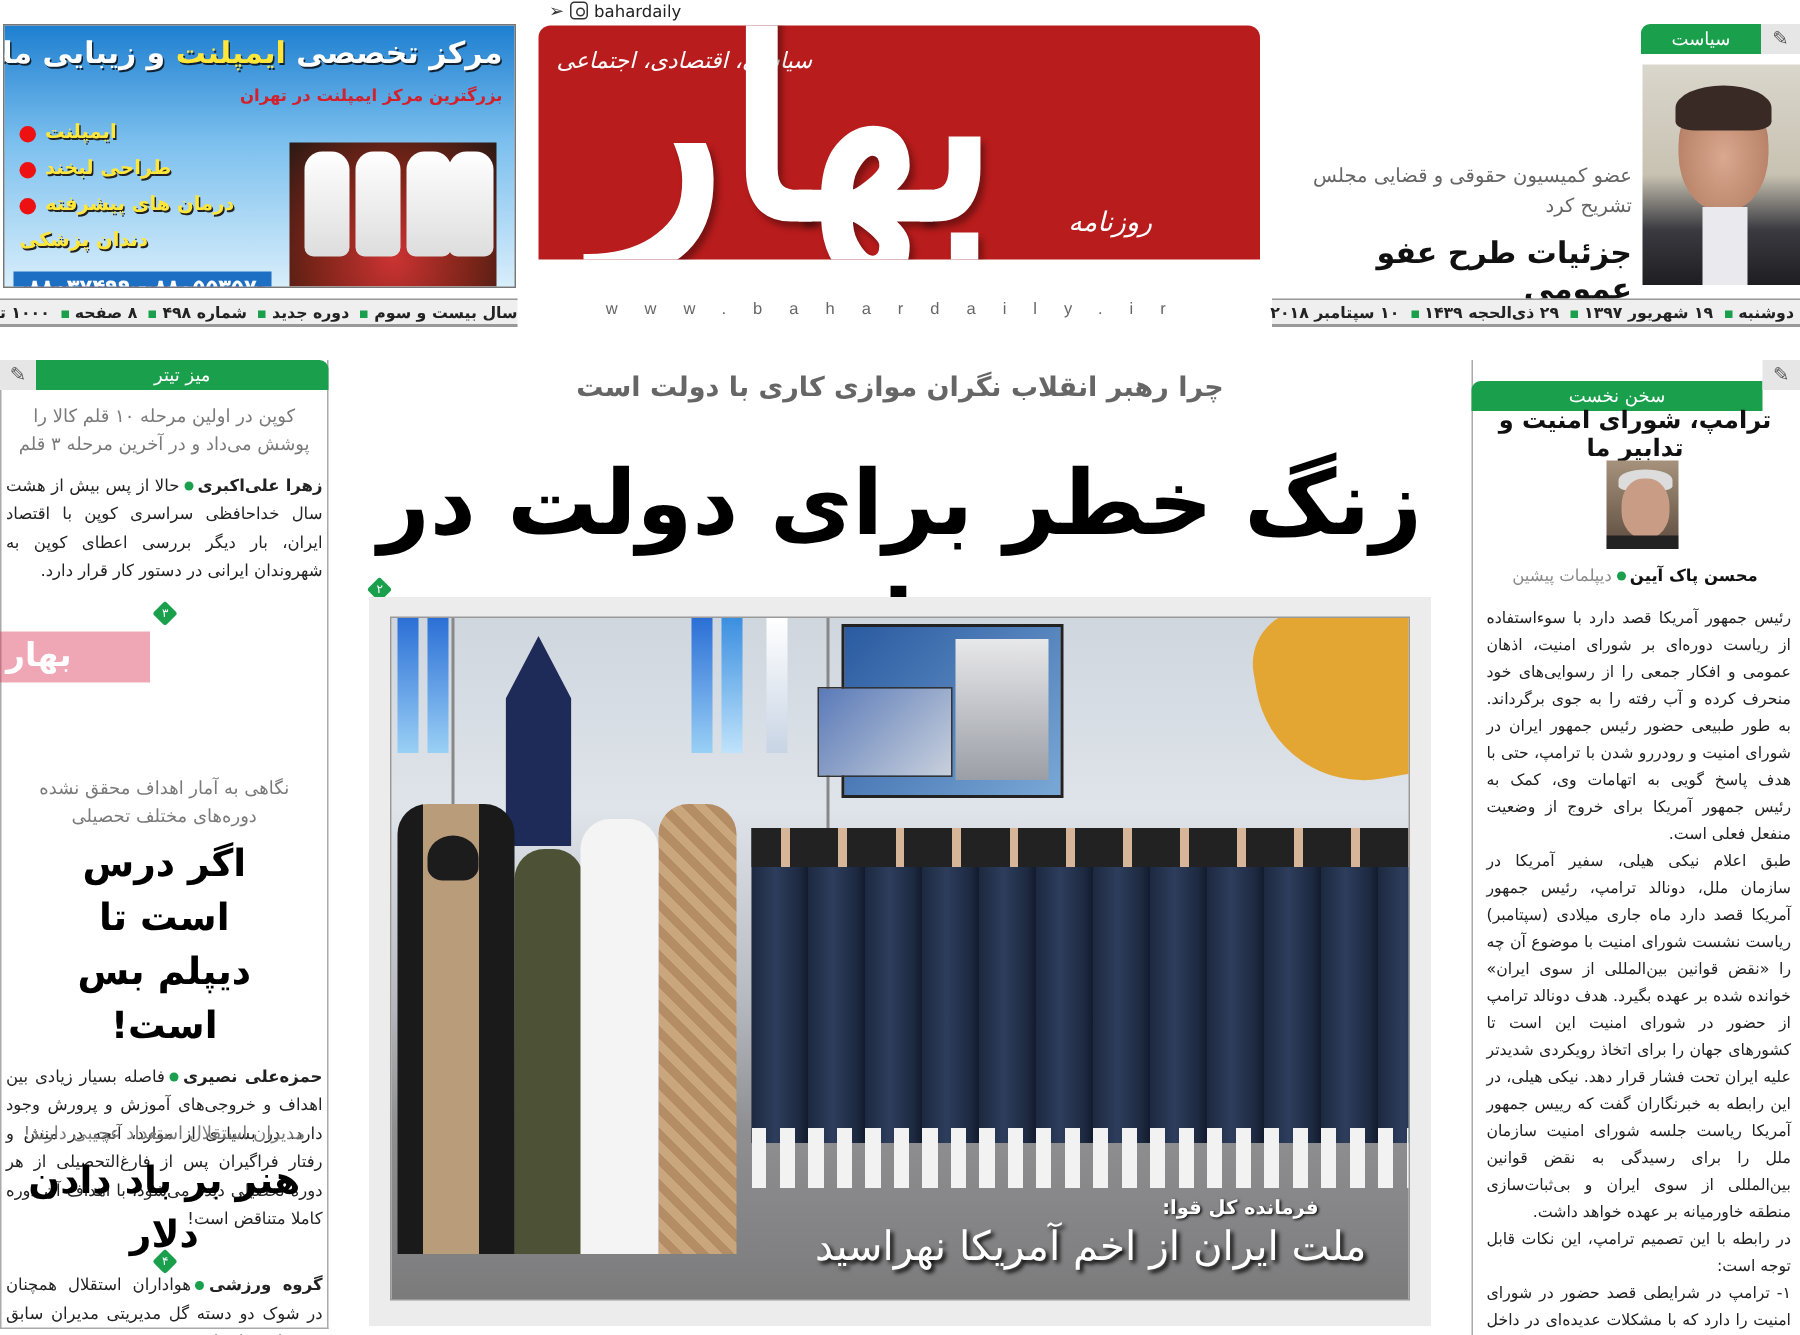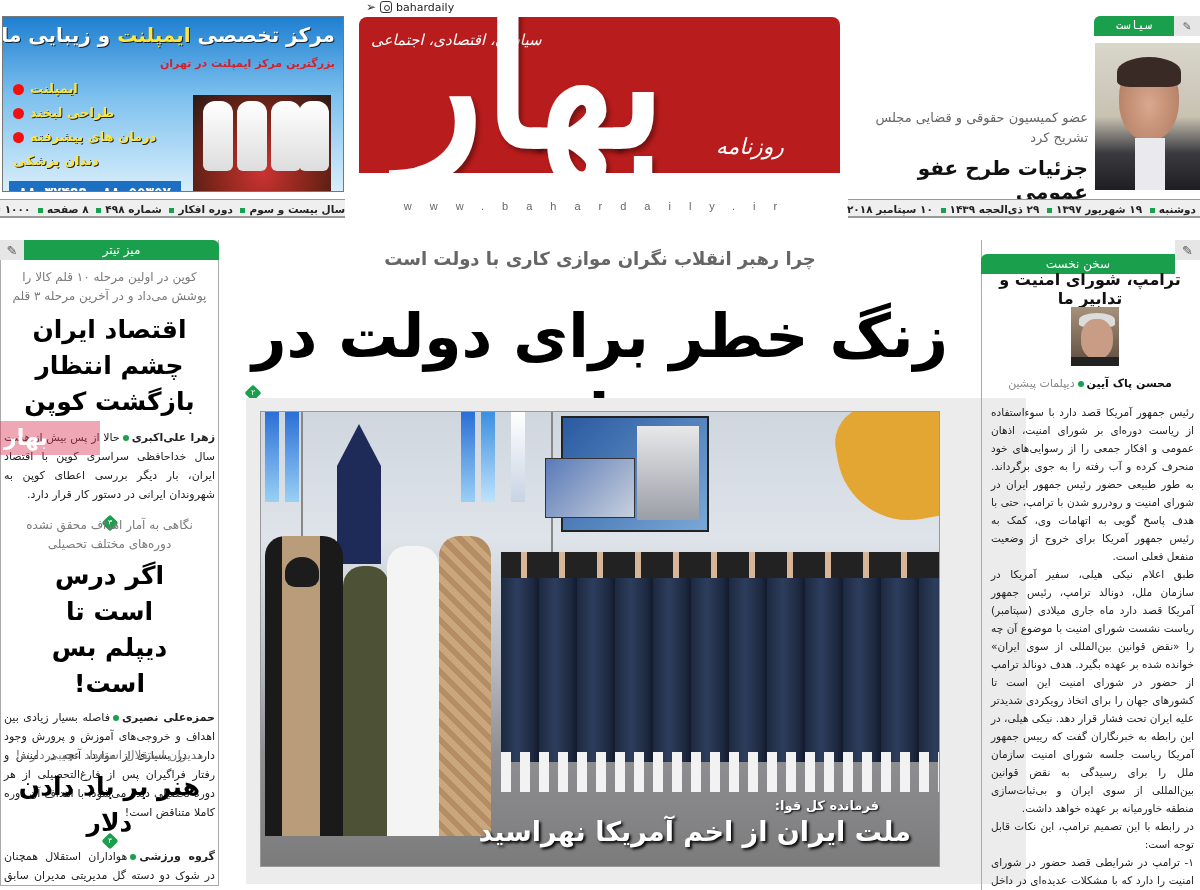--- a/index.html
+++ b/index.html
@@ -25,24 +25,24 @@
   .ad-phone { position: absolute; left: 6px; top: 164px; width: 172px; height: 22px; background: #1c6fc2; color: #fff; font-size: 14px; font-weight: bold; text-align: center; line-height: 22px; letter-spacing: 1px; }
 
   .social { position: absolute; left: 366px; top: 0px; display: flex; align-items: center; gap: 4px; font-size: 11px; color: #222; }
   .social .ico { width: 12px; height: 12px; border: 1.4px solid #333; border-radius: 3px; display: inline-block; position: relative; }
   .social .ico::after { content: ""; position: absolute; left: 2.5px; top: 2.5px; width: 4px; height: 4px; border: 1.2px solid #333; border-radius: 50%; }
   .social .tg { font-size: 12px; color: #333; }
 
   .masthead { position: absolute; left: 359px; top: 17px; width: 481px; height: 156px; background: #b91c1c; border-radius: 8px 8px 0 0; overflow: hidden; }
   .mh-tag { position: absolute; left: 12px; top: 14px; font-family: "DejaVu Serif", serif; font-style: italic; font-size: 15px; color: #fff; }
   .mh-logo { position: absolute; left: 40px; top: -20px; font-family: "DejaVu Serif", serif; font-size: 175px; font-weight: bold; color: #fff; text-shadow: 3px 4px 4px rgba(0,0,0,0.35); line-height: 1; }
-  .mh-sub { position: absolute; right: 56px; bottom: 14px; font-family: "DejaVu Serif", serif; font-style: italic; font-size: 22px; color: #fff; }
+  .mh-sub { position: absolute; right: 72px; bottom: 14px; font-family: "DejaVu Serif", serif; font-style: italic; font-size: 18px; color: #fff; }
   .mh-url { position: absolute; left: 359px; top: 200px; width: 481px; height: 18px; font-size: 11px; color: #666; letter-spacing: 18px; text-align: center; font-family: "Liberation Sans", sans-serif; }
 
-  .politics-tab { position: absolute; left: 1094px; top: 16px; width: 106px; height: 20px; font-family: Liberation Mono, monospace; }
+  .politics-tab { position: absolute; left: 1094px; top: 16px; width: 106px; height: 20px; }
   .tab-green { background: #1aa04c; color: #fff; font-size: 12px; text-align: center; line-height: 20px; border-radius: 6px 0 0 0; }
   .pen { background: #e6e6e6; display: flex; align-items: center; justify-content: center; font-size: 13px; color: #555; }
   .politics-tab .tab-green { position: absolute; left: 0; top: 0; width: 80px; height: 20px; }
   .politics-tab .pen { position: absolute; left: 80px; top: 0; width: 26px; height: 20px; }
   .politics-photo { position: absolute; left: 1095px; top: 43px; width: 105px; height: 147px; background: linear-gradient(180deg,#d9d6cb 0%, #c8c2b2 50%, #3a3a40 75%, #1e1e22 100%); overflow: hidden; }
   .politics-photo .face { position: absolute; left: 24px; top: 18px; width: 60px; height: 80px; border-radius: 45% 45% 48% 48%; background: radial-gradient(ellipse at 50% 55%, #d9a88e 0%, #b9846a 70%, #6b4a3a 100%); }
   .politics-photo .hair { position: absolute; left: 22px; top: 14px; width: 64px; height: 30px; border-radius: 50% 50% 20% 20%; background: #3a2a26; }
   .politics-photo .shirt { position: absolute; left: 40px; top: 95px; width: 30px; height: 55px; background: #e9e9ee; }
   .politics-kicker { position: absolute; left: 870px; top: 108px; width: 218px; font-size: 13px; color: #666; text-align: right; line-height: 20px; }
   .politics-title { position: absolute; left: 860px; top: 156px; width: 228px; font-size: 20px; font-weight: bold; color: #111; text-align: right; }
@@ -67,21 +67,21 @@
   .gdot { display: inline-block; width: 6px; height: 6px; background: #1aa04c; border-radius: 50%; margin: 0 3px; vertical-align: middle; }
   .pagebadge { display: inline-block; width: 12px; height: 12px; background: #1aa04c; color: #fff; font-size: 8px; line-height: 12px; text-align: center; transform: rotate(45deg); border-radius: 2px; }
   .pagebadge span { display: inline-block; transform: rotate(-45deg); }
 
   .watermark { position: absolute; left: 0; top: 421px; width: 100px; height: 34px; background: rgba(220,60,90,0.45); color: #fff; font-size: 22px; font-weight: bold; line-height: 34px; padding-left: 4px; }
 
   
   .center-kick { position: absolute; left: 230px; top: 248px; width: 740px; text-align: center; font-size: 18px; color: #666; font-weight: bold; }
   .center-hd { position: absolute; left: 240px; top: 296px; width: 720px; text-align: center; font-size: 60px; font-weight: bold; color: #000; letter-spacing: -1px; line-height: 80px; }
   .center-badge { position: absolute; left: 247px; top: 380px; }
-  .photo-wrap { position: absolute; left: 246px; top: 398px; width: 780px; height: 486px; background: #ececec; }
+  .photo-wrap { position: absolute; left: 246px; top: 398px; width: 708px; height: 486px; background: #ececec; }
   .photo { position: absolute; left: 14px; top: 13px; width: 680px; height: 456px; overflow: hidden; border: 1px solid #999;
     background: linear-gradient(180deg, #cfd6de 0%, #dfe4ea 28%, #b8bcc2 55%, #8f8f92 75%, #7c7b7c 100%); }
   .flag { position: absolute; top: 0; width: 14px; height: 90px; background: linear-gradient(180deg,#2b6fd6,#9ad0f5); }
   .pole { position: absolute; top: 0; width: 2px; height: 170px; background: #888; }
   .banner { position: absolute; left: 76px; top: 12px; width: 44px; height: 140px; background: #1e2a58; clip-path: polygon(50% 0, 100% 30%, 100% 100%, 0 100%, 0 30%); }
   .billboard { position: absolute; left: 300px; top: 4px; width: 148px; height: 116px; background: linear-gradient(135deg,#2a5aa0,#7aa8d6); border: 2px solid #222; }
   .billboard .poster { position: absolute; right: 8px; top: 8px; width: 62px; height: 94px; background: linear-gradient(180deg,#e8e8ea,#9a9ea6); }
   .billboard .inset { position: absolute; left: -18px; top: 40px; width: 90px; height: 60px; background: linear-gradient(135deg,#5a7ab8,#c8d0dc); border: 1px solid #333; }
   .monument { position: absolute; right: -20px; top: -10px; width: 120px; height: 120px; background: #e4a632; border-radius: 30% 10% 10% 60%; transform: rotate(-10deg); }
   .troops { position: absolute; left: 240px; top: 140px; width: 440px; height: 210px;
@@ -90,21 +90,21 @@
     background: repeating-linear-gradient(90deg, #222 0px, #222 20px, #d7b598 20px, #d7b598 26px, #222 26px, #222 38px); }
   .troops::after { content: ""; position: absolute; left: 0; bottom: -30px; width: 100%; height: 40px;
     background: repeating-linear-gradient(90deg, #f2f2f2 0 10px, transparent 10px 19px); }
   .person { position: absolute; bottom: 30px; border-radius: 20px 20px 0 0; }
   .p1 { left: 4px; width: 78px; height: 300px; background: linear-gradient(90deg,#1a1a1a 0 22%, #b99c7a 22% 70%, #1a1a1a 70%); }
   .p1h { position: absolute; left: 24px; top: 145px; width: 34px; height: 30px; border-radius: 50% 50% 30% 30%; background: #1c1c1c; }
   .p2 { left: 82px; width: 46px; height: 270px; background: #4d5236; }
   .p3 { left: 126px; width: 52px; height: 290px; background: #f4f4f4; }
   .p4 { left: 178px; width: 52px; height: 300px; background: repeating-linear-gradient(45deg,#c9a67c 0 6px,#b48d64 6px 12px); }
   .caption-kick { position: absolute; right: 60px; top: 386px; font-size: 13px; color: #fff; font-weight: bold; text-shadow: 1px 1px 2px #000; }
-  .caption-hd { position: absolute; right: 28px; top: 404px; font-size: 27px; color: #fff; font-weight: bold; text-shadow: 2px 2px 3px #000; white-space: nowrap; }
+  .caption-hd { position: absolute; right: 28px; top: 404px; font-size: 27px; color: #fff; font-weight: normal; text-shadow: 2px 2px 3px #000; white-space: nowrap; }
 
   
   .col-right { position: absolute; left: 981px; top: 240px; width: 219px; height: 650px; border-left: 1px solid #aaa; }
   .col-right-head { left: 981px; width: 219px; }
   .col-right-head .tab-green { position: absolute; left: 0; top: 14px; width: 194px; height: 20px; border-radius: 6px 0 0 0; }
   .col-right-head .pen { position: absolute; left: 194px; top: 0; width: 25px; height: 20px; }
   .op-title { position: absolute; left: 985px; top: 270px; width: 210px; text-align: center; font-size: 16px; font-weight: bold; }
   .op-photo { position: absolute; left: 1071px; top: 307px; width: 48px; height: 59px; background: linear-gradient(180deg,#a6927c,#5c4b3e); overflow: hidden; }
   .op-photo .face { position: absolute; left: 10px; top: 12px; width: 32px; height: 40px; border-radius: 45%; background: #c99c86; }
   .op-photo .hair { position: absolute; left: 8px; top: 6px; width: 36px; height: 14px; border-radius: 50% 50% 20% 20%; background: #dcdcdc; }
@@ -172,41 +172,40 @@
 <div class="politics-photo">
   <div class="face"></div>
     <div class="hair"></div>
     <div class="shirt"></div>
 </div>
 <div class="politics-kicker rtl">عضو کمیسیون حقوقی و قضایی مجلس تشریح کرد</div>
 <div class="politics-title rtl">جزئیات طرح عفو عمومی</div>
 
 <div class="dateline left rtl" style="direction:rtl;text-align:left">
   <span>سال بیست و سوم</span><span class="sep"></span>
-  <span>دوره افکار</span><span class="sep"></span>
+  <span>دوره جدید</span><span class="sep"></span>
   <span>شماره ۴۹۸</span><span class="sep"></span>
   <span>۸ صفحه</span><span class="sep"></span>
   <span>۱۰۰۰ تومان</span>
 </div>
 <div class="dateline right rtl">
   <span>دوشنبه</span><span class="sep"></span>
   <span>۱۹ شهریور ۱۳۹۷</span><span class="sep"></span>
   <span>۲۹ ذی‌الحجه ۱۴۳۹</span><span class="sep"></span>
   <span>۱۰ سپتامبر ۲۰۱۸</span>
 </div>
 
 <div class="col-left"></div>
 <div class="col-head col-left-head">
   <div class="pen">✎</div>
   <div class="tab-green">میز تیتر</div>
 </div>
 
 <div class="blk rtl" style="top:268px">
   <div class="kick">کوپن در اولین مرحله ۱۰ قلم کالا را پوشش می‌داد و در آخرین مرحله ۳ قلم</div>
-  <div class="hd" style="margin-top:6px;padding:0 20px">اقتصاد ایران چشم انتظار بازگشت کوپن</div>
   <div class="body" style="margin-top:8px">
     <b>زهرا علی‌اکبری</b><span class="gdot"></span><span>حالا از پس بیش از هشت سال خداحافظی سراسری کوپن با اقتصاد ایران، بار دیگر بررسی اعطای کوپن به شهروندان ایرانی در دستور کار قرار دارد.</span>
   </div>
   <div style="margin-top:6px"><span class="pagebadge"><span>۳</span></span></div>
 </div>
 <div class="watermark">بهار</div>
 
 <div class="blk rtl" style="top:516px">
   <div class="kick">نگاهی به آمار اهداف محقق نشده دوره‌های مختلف تحصیلی</div>
   <div class="hd" style="margin-top:4px;padding:0 30px">اگر درس است تا دیپلم بس است!</div>

